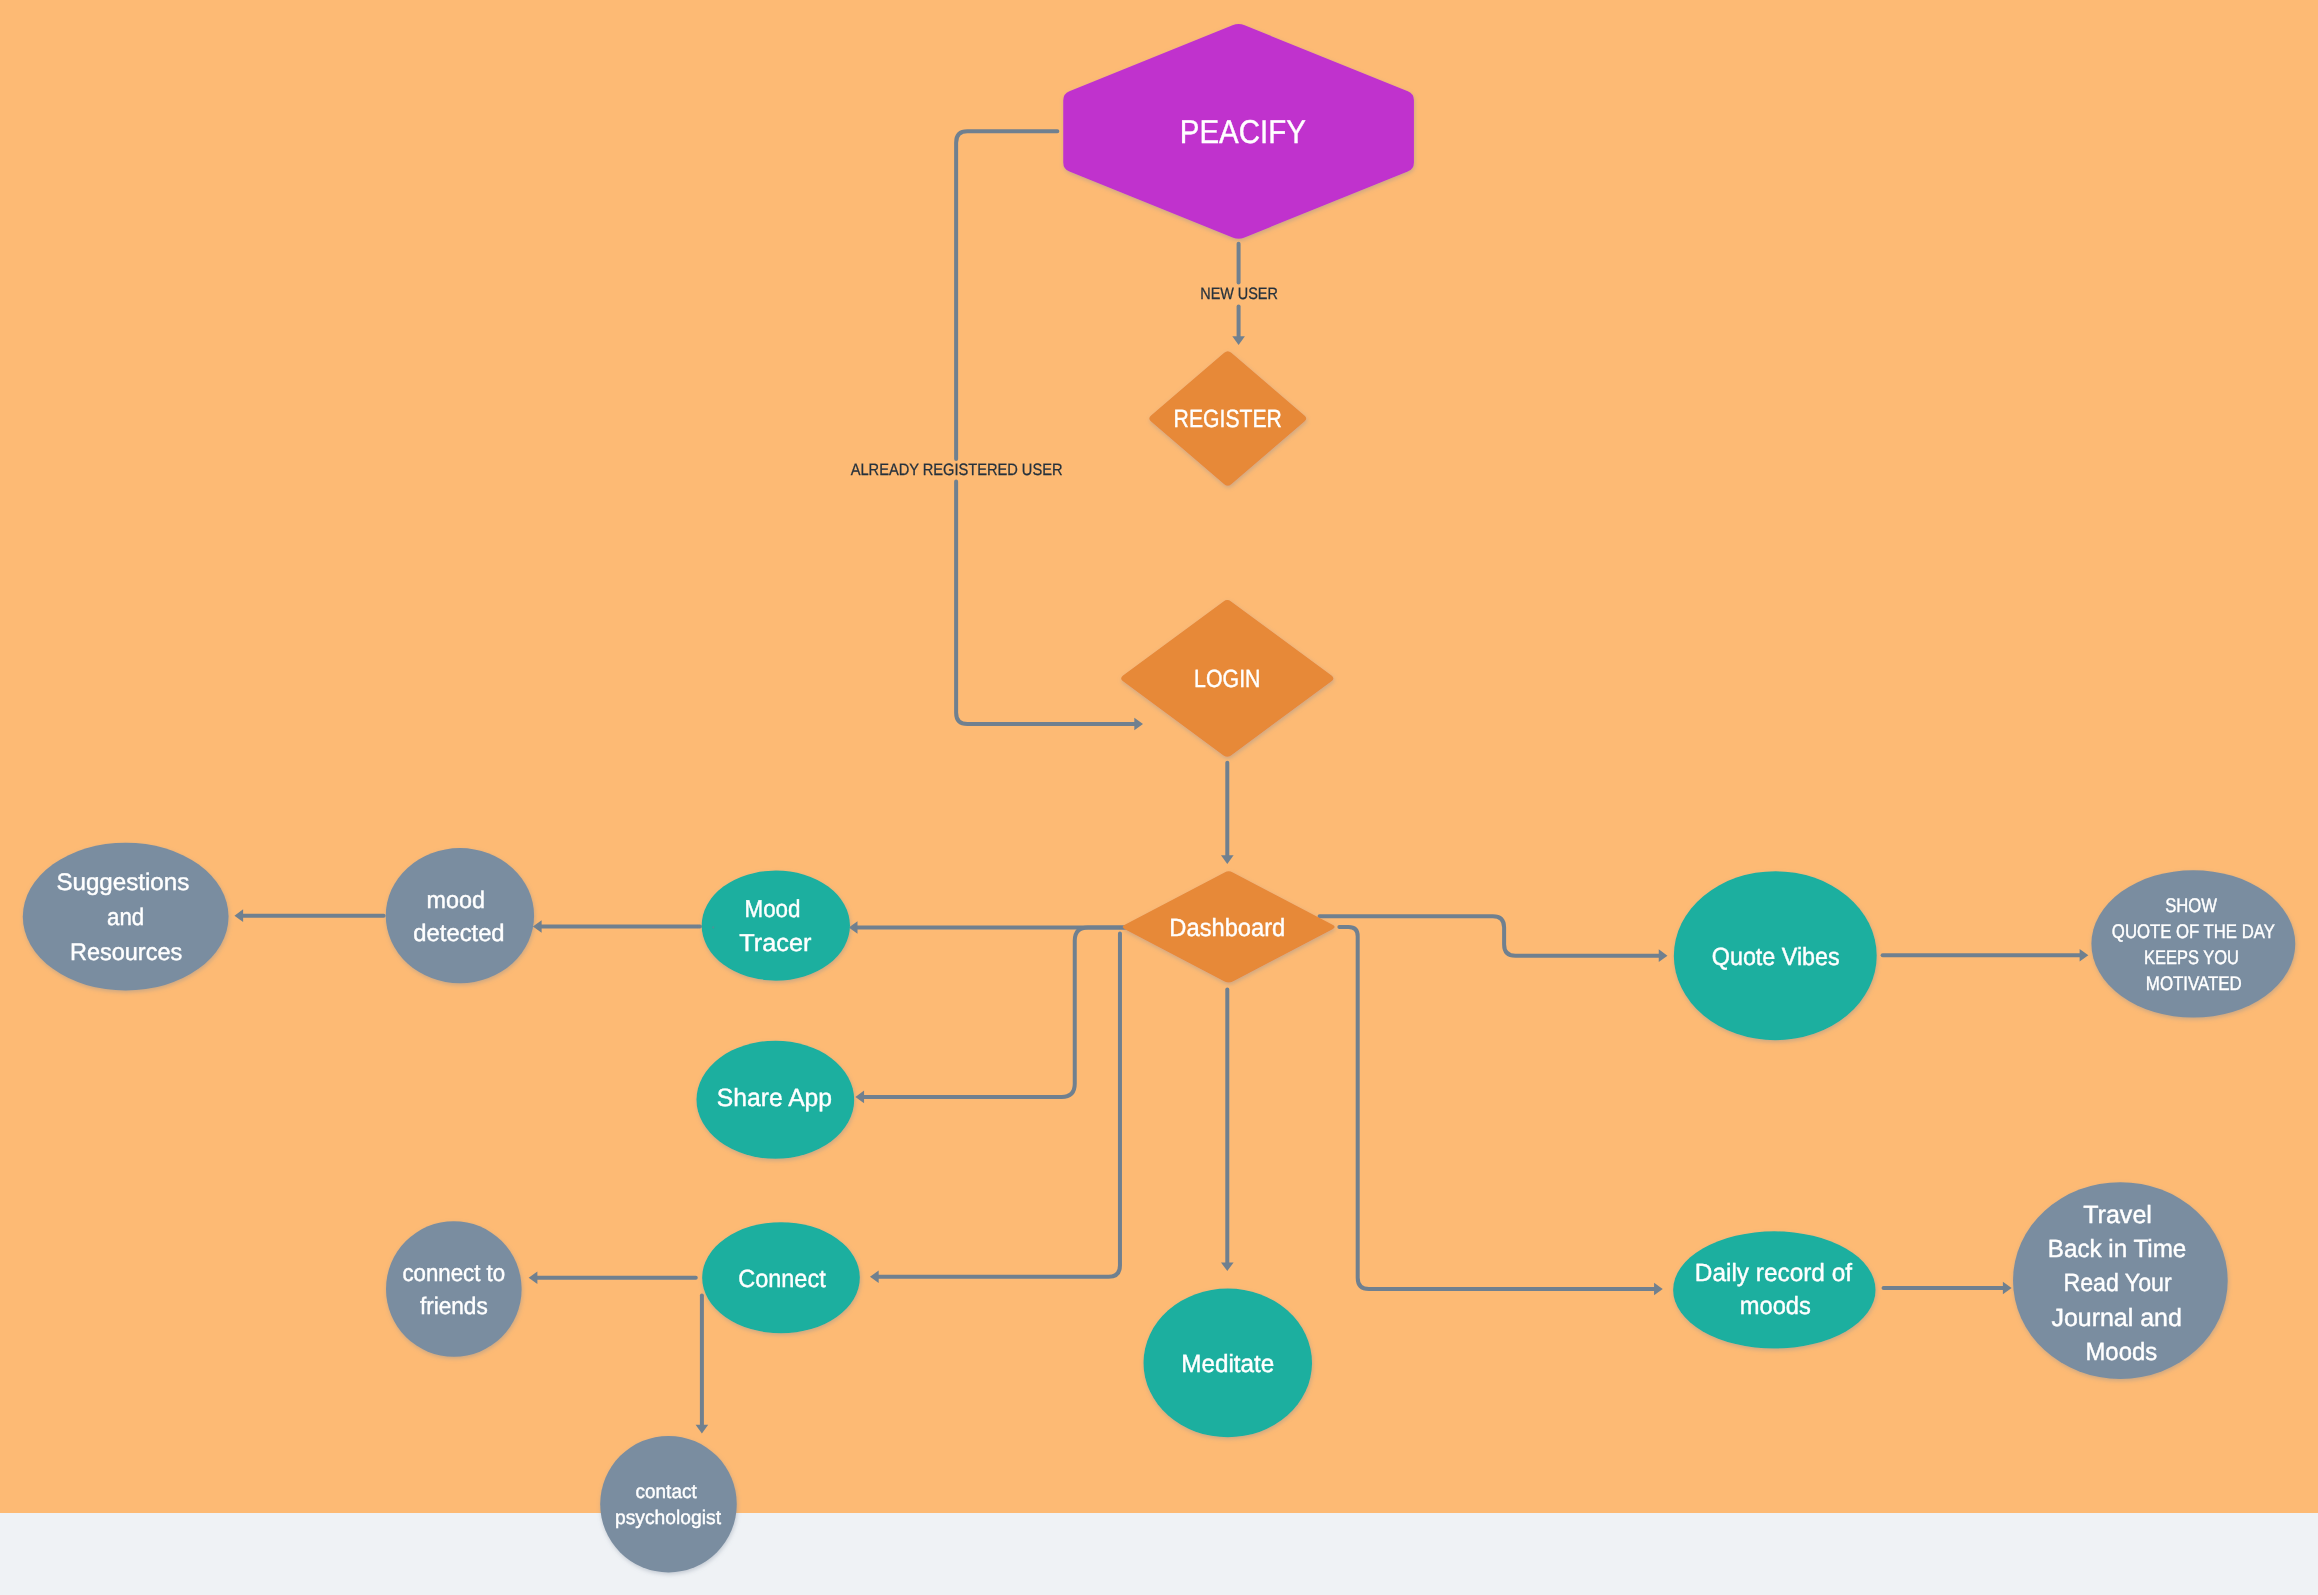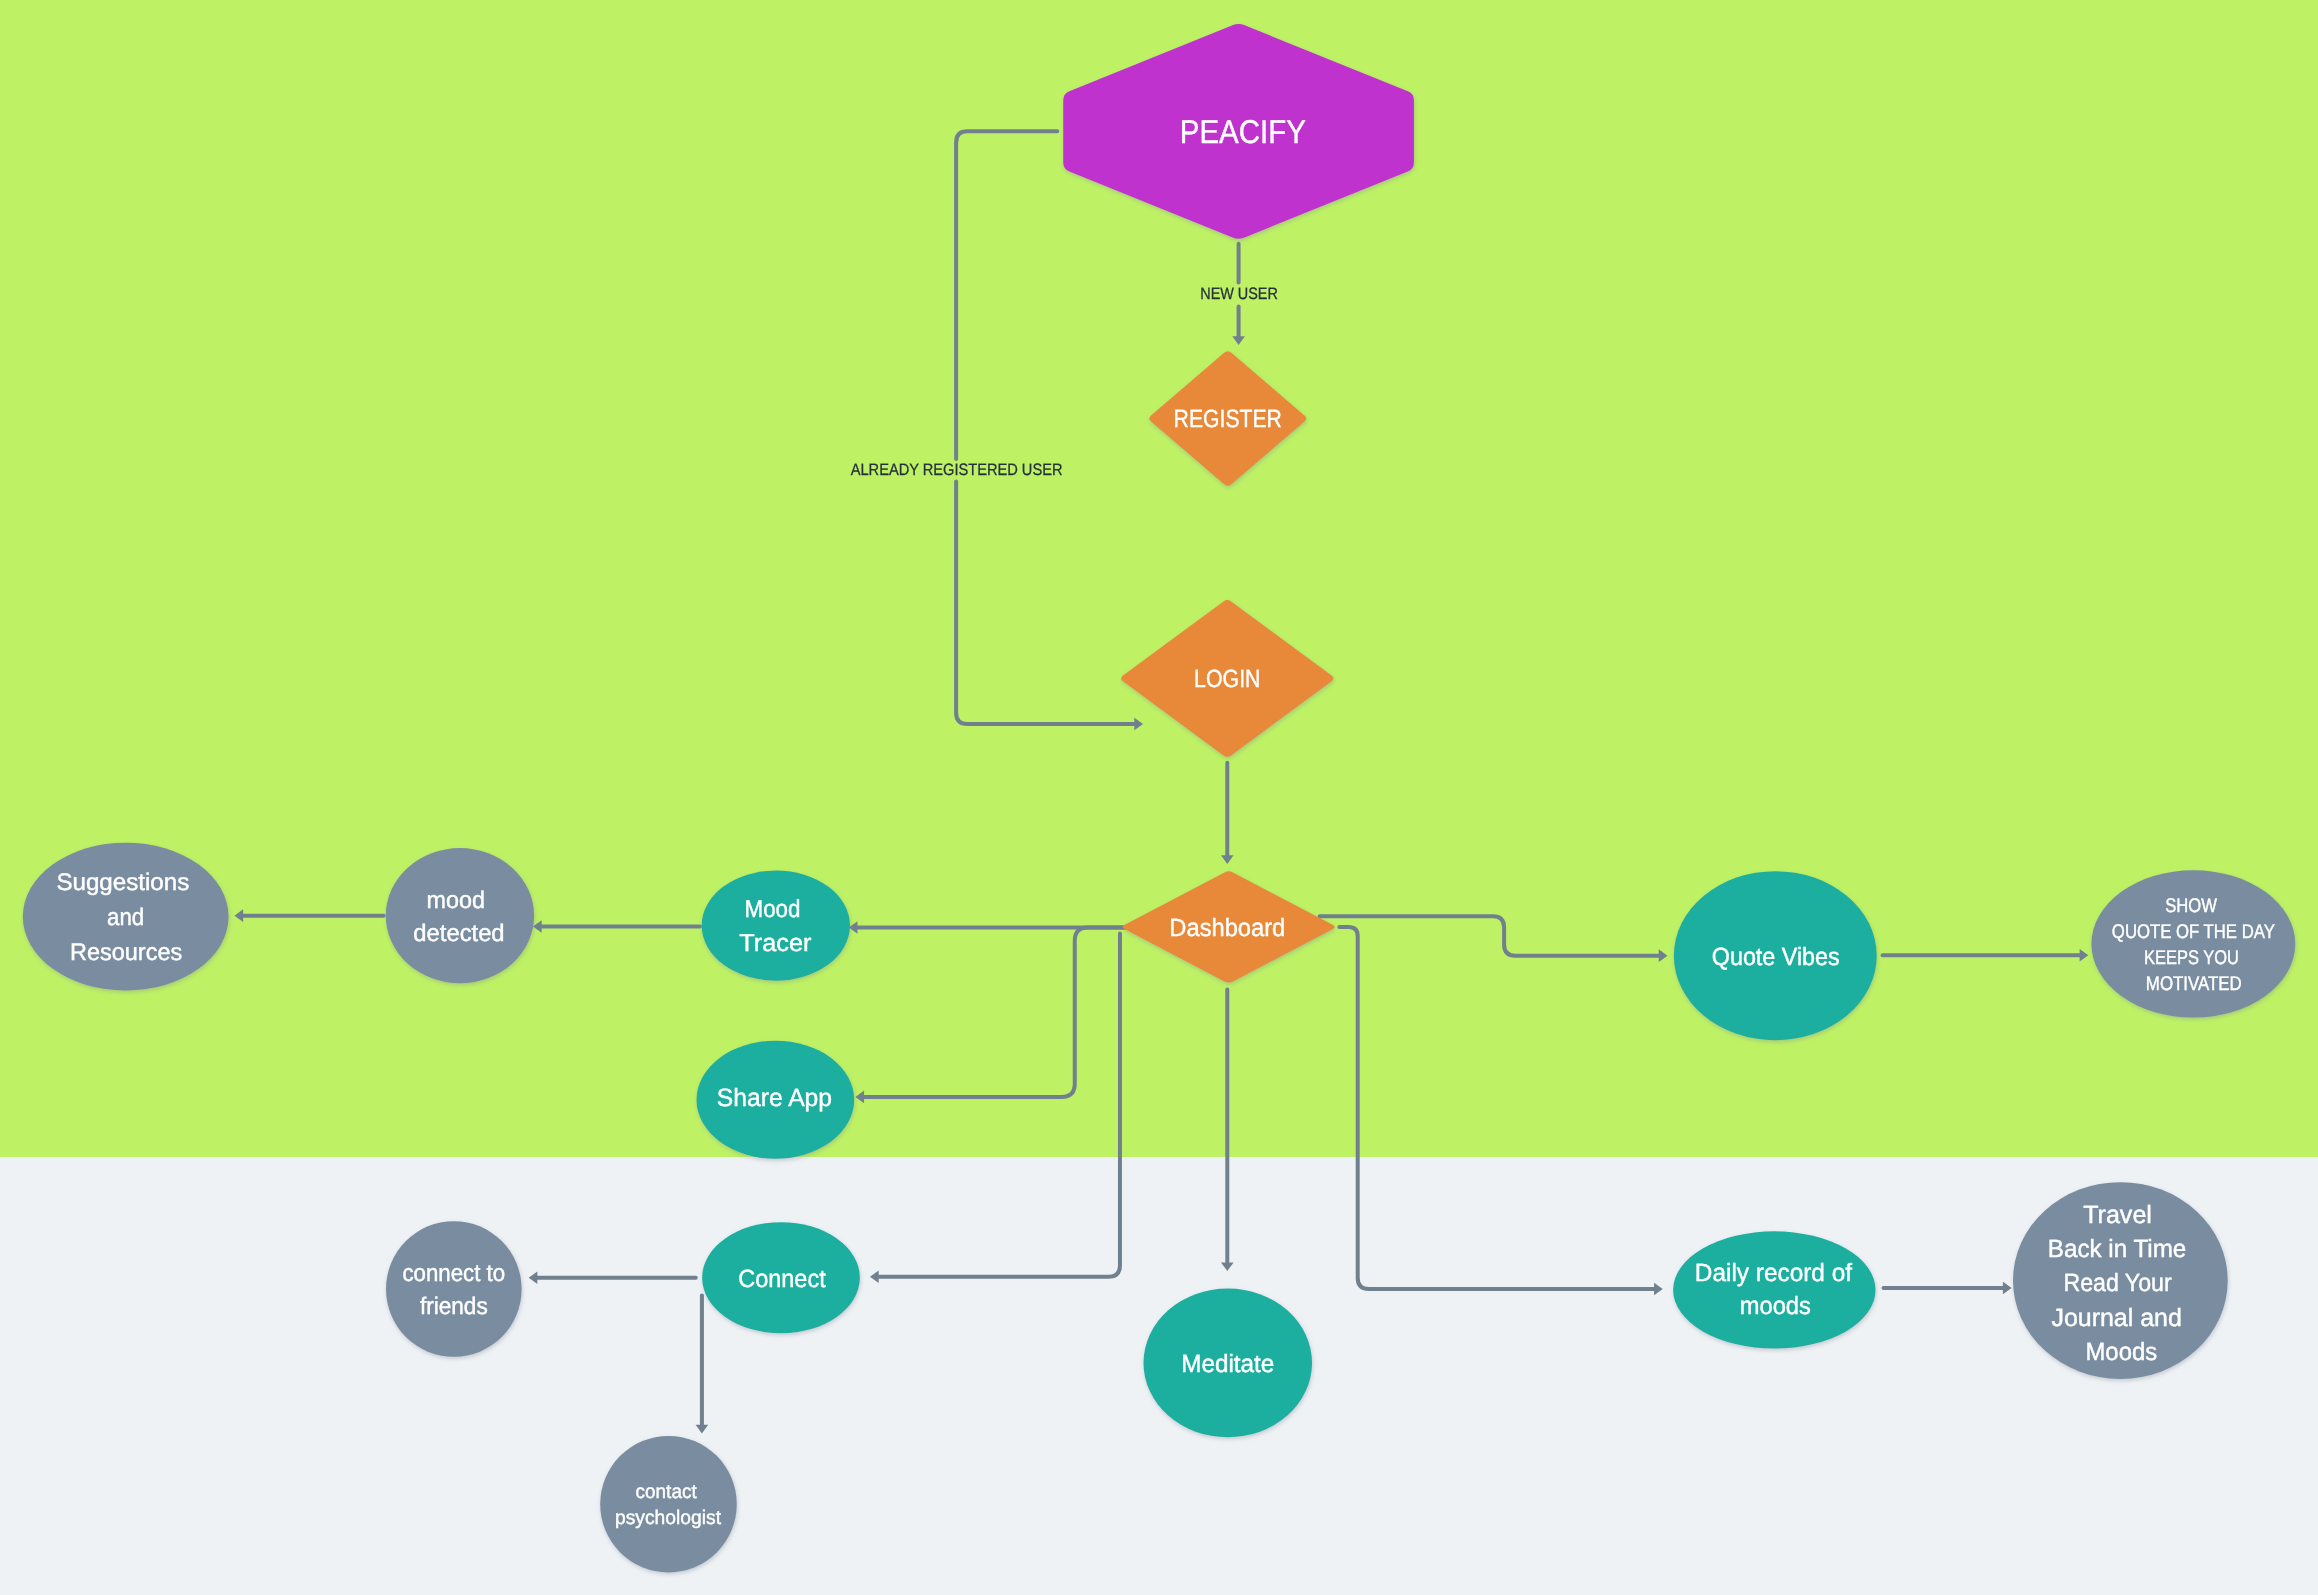--- a/index.html
+++ b/index.html
@@ -1,20 +1,20 @@
 <!DOCTYPE html>
 <html style="font-size:7.5px"><head>
 <meta charset="utf-8">
 <title>PEACIFY app user flow</title>
 <style>
   html, body { margin:0; padding:0; background:#eff2f5; }
   body { width:2319px; height:1595px; overflow:hidden;
          font-family:"Liberation Sans", sans-serif;
          -webkit-font-smoothing:antialiased; }
-  #stage { position:relative; width:2319px; height:1157px; background:#bef264; }
+  #stage { position:relative; width:2319px; height:1513px; background:#fdba74; }
   #flow { position:absolute; left:0; top:0; display:block; }
   .edge { fill:none; stroke:#70808f; stroke-width:8.5; stroke-linecap:round; stroke-linejoin:round; }
   .arrowhead { fill:#70808f; stroke:none; }
   text { font-family:"Liberation Sans", sans-serif; font-weight:400; text-rendering:geometricPrecision; }
   svg { shape-rendering:geometricPrecision; }
   .nlabel { opacity:0.999; fill:#ffffff; text-anchor:middle; stroke:#ffffff; stroke-width:0.9; paint-order:stroke fill; }
   .elabel { opacity:0.999; fill:#25313c; text-anchor:middle; stroke:#25313c; stroke-width:0.6; paint-order:stroke fill; }
 </style>
 </head>
 <body>

